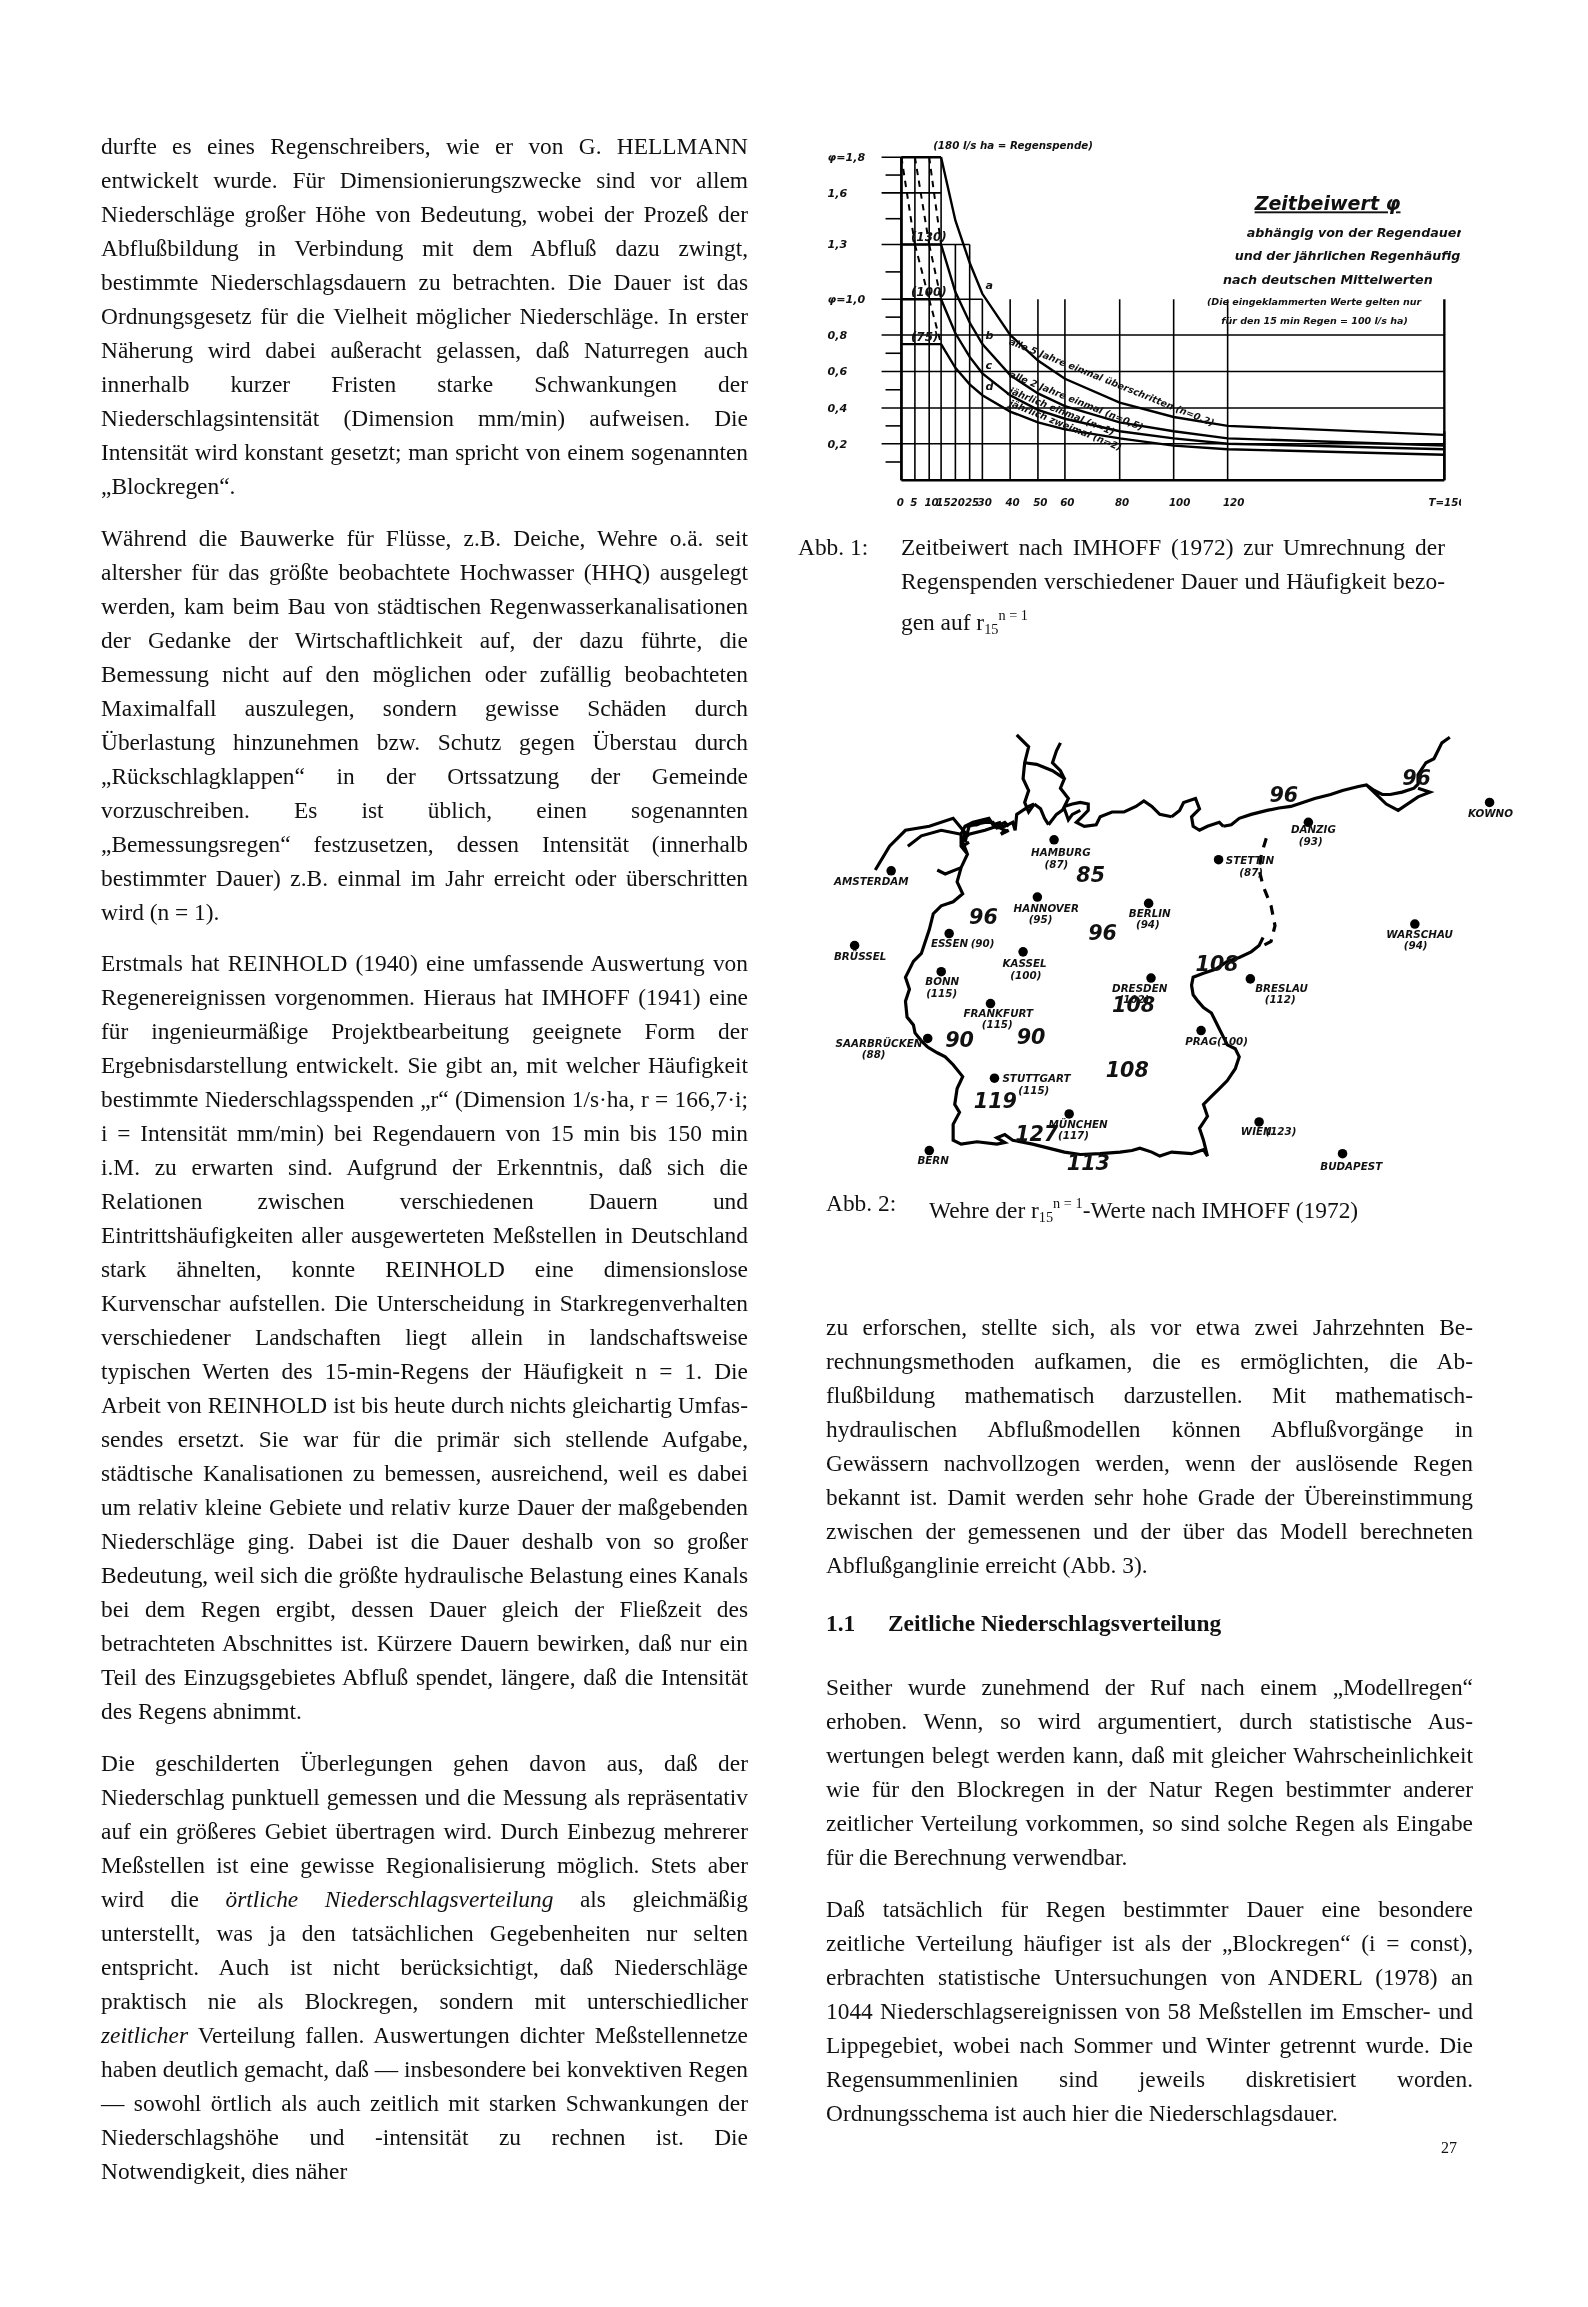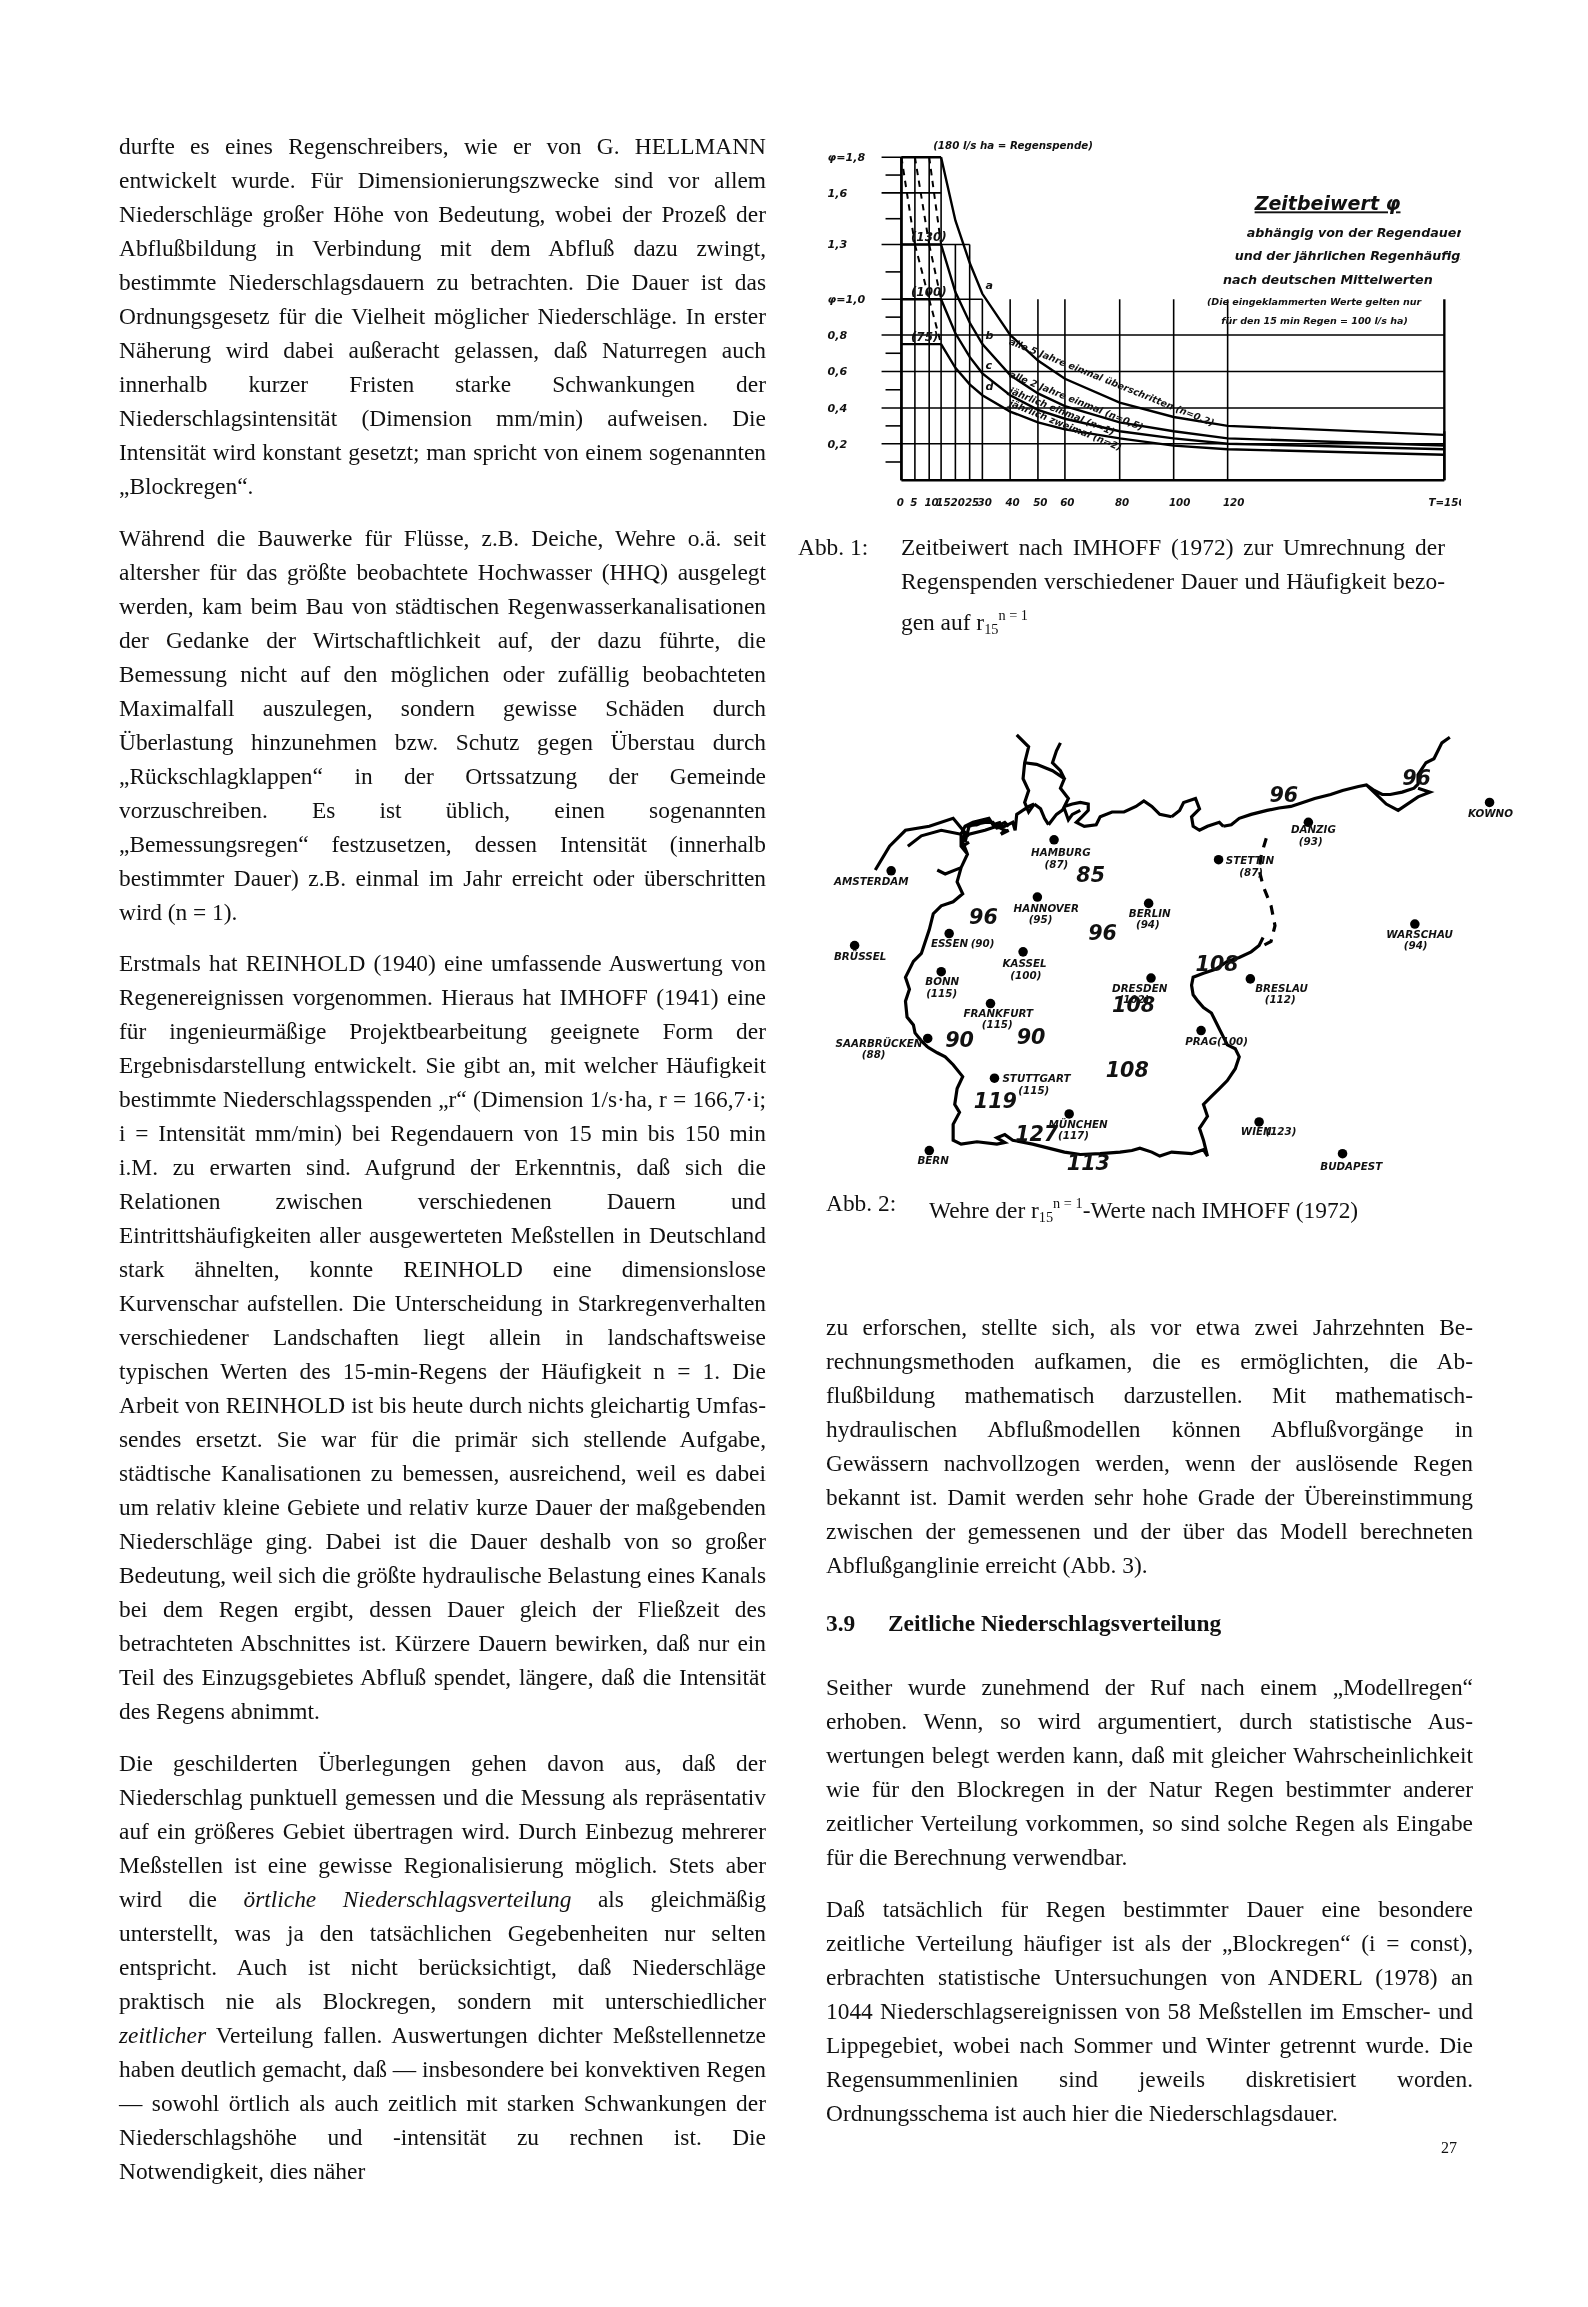--- a/index.html
+++ b/index.html
@@ -1,20 +1,20 @@
 <!DOCTYPE html>
 <html style="font-size:12.7px"><head>
 <meta charset="utf-8">
 <style>
   html, body { margin: 0; padding: 0; background: #ffffff; }
   body { width: 1588px; height: 2307px; position: relative; overflow: hidden;
          font-family: "Liberation Serif", "DejaVu Serif", serif; color: #111; }
   .col { position: absolute; font-size: 23.4px; line-height: 34px; text-align: justify; hyphens: manual; }
   .col p { margin: 0 0 17.5px 0; }
-  #left { left: 119px; top: 129px; width: 647px; }
+  #left { left: 101px; top: 129px; width: 647px; }
   #right-text { left: 826px; top: 1310px; width: 647px; }
   .fig { position: absolute; }
   #fig1 { left: 826px; top: 127px; width: 635px; height: 389px; }
   #fig2 { left: 826px; top: 715px; width: 747px; height: 461px; }
   .caption { position: absolute; font-size: 23.4px; line-height: 34px; }
   .caption .lab { position: absolute; left: 0; top: 0; }
   .caption .txt { position: absolute; left: 103px; top: 0; text-align: justify; }
   #cap1 { left: 798px; top: 530px; width: 647px; height: 111px; }
   #cap1 .txt { width: 544px; }
   #cap2 { left: 826px; top: 1186px; width: 647px; height: 40px; }
@@ -245,16 +245,16 @@
   <span class="txt"><span>Wehre der r</span><span class="sub">15</span><span class="sup">n = 1</span><span>-Werte nach IMHOFF (1972)</span></span>
 </div>
 
 <div id="right-text" class="col">
   <p style="margin-bottom:56px">zu erforschen, stellte sich, als vor etwa zwei Jahrzehnten Be­rechnungsmethoden aufkamen, die es ermöglichten, die Ab­flußbildung mathematisch darzustellen. Mit mathematisch-hydraulischen Abflußmodellen können Abflußvorgänge in Gewässern nachvollzogen werden, wenn der auslösende Re­gen bekannt ist. Damit werden sehr hohe Grade der Überein­stimmung zwischen der gemessenen und der über das Modell berechneten Abflußganglinie erreicht (Abb. 3).</p>
   <div style="height:32px"></div>
   <p>Seither wurde zunehmend der Ruf nach einem „Modellregen“ erhoben. Wenn, so wird argumentiert, durch statistische Aus­wertungen belegt werden kann, daß mit gleicher Wahrschein­lichkeit wie für den Blockregen in der Natur Regen bestimm­ter anderer zeitlicher Verteilung vorkommen, so sind solche Regen als Eingabe für die Berechnung verwendbar.</p>
   <p>Daß tatsächlich für Regen bestimmter Dauer eine besondere zeitliche Verteilung häufiger ist als der „Blockregen“ (i = const), erbrachten statistische Untersuchungen von ANDERL (1978) an 1044 Niederschlagsereignissen von 58 Meßstellen im Emscher- und Lippegebiet, wobei nach Sommer und Winter getrennt wurde. Die Regensummenlinien sind jeweils diskreti­siert worden. Ordnungsschema ist auch hier die Nieder­schlagsdauer.</p>
 </div>
 
-<h3><span class="num">3.9</span><span>Zeitliche Niederschlagsverteilung</span></h3>
+<h3><span class="num">1.1</span><span>Zeitliche Niederschlagsverteilung</span></h3>
 
 <div id="page-number">27</div>
 
 
 </body></html>

